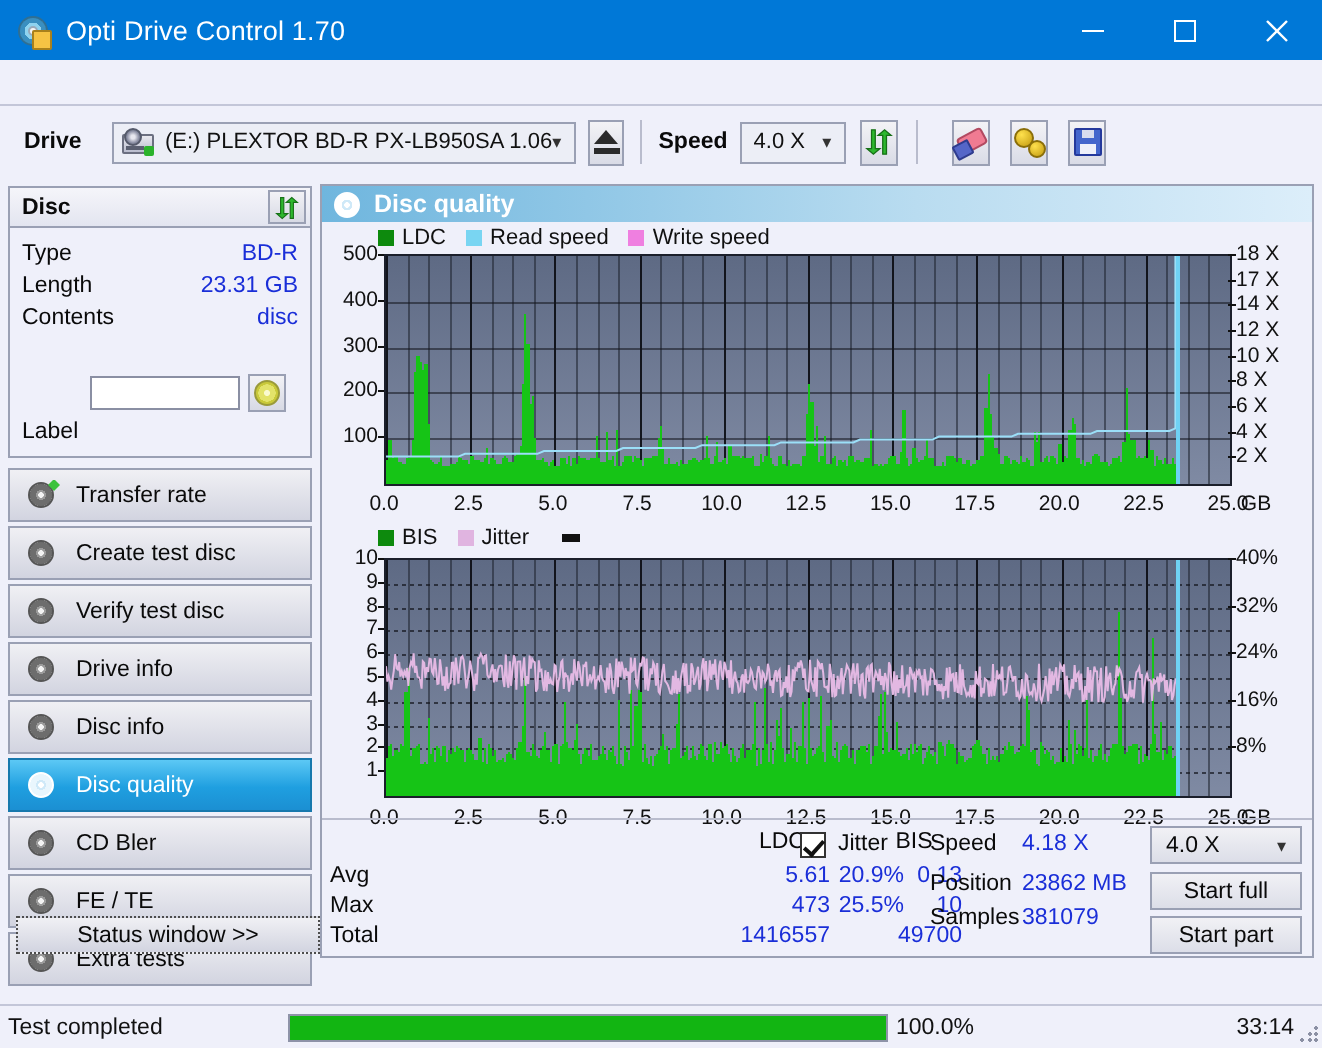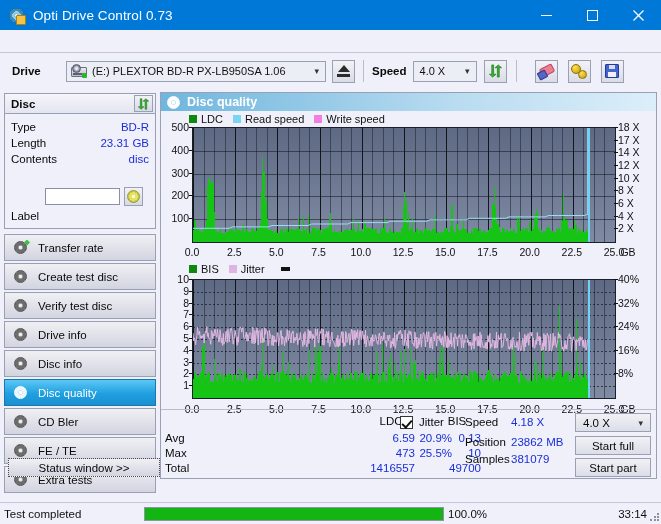--- a/index.html
+++ b/index.html
@@ -34,21 +34,21 @@
   .menubar{
     position:absolute;left:0;top:30px;width:661px;height:22px;
     background:#eff0fa;display:flex;align-items:center;padding-left:8px;box-sizing:border-box;
   }
   .menuitem{font-size:11.5px;color:#101010;padding:2px 9px;white-space:nowrap;}
   .menuitem u{text-decoration:underline;}
   .sep-h{position:absolute;left:0;width:661px;height:1px;background:#c3c6d8;}
 
   
   .toolbar{
-    position:absolute;left:0;top:53px;width:661px;height:36px;
+    position:absolute;left:0;top:53px;width:553px;height:36px;
     background:#eff0fa;display:flex;align-items:center;box-sizing:border-box;
   }
   .tb-label{font-size:11.5px;font-weight:bold;color:#0a0a0a;}
   .combo{
     height:21px;background:#eceef6;border:1px solid #9aa0b4;
     display:flex;align-items:center;box-sizing:border-box;font-size:11px;color:#111;
   }
   .combo .chev{margin-left:auto;margin-right:6px;color:#333;font-size:9px;}
   .drvcombo{width:260px;margin-left:6px;padding-left:4px;}
   .drv-ico{width:16px;height:13px;position:relative;margin-right:5px;flex:none;}
@@ -199,21 +199,21 @@
 <body>
 
 <div id="app">
 
   <div class="titlebar">
     <div class="tb-icon">
       <div class="disc"></div>
         <div class="hole"></div>
         <div class="cut"></div>
     </div>
-    <div class="tb-title">Opti Drive Control 0.73</div>
+    <div class="tb-title">Opti Drive Control 1.70</div>
     <div class="winbtns">
       <div class="winbtn">
         <svg width="11" height="11" viewBox="0 0 11 11">
             <line x1="0" y1="5.5" x2="11" y2="5.5" stroke="#fff" stroke-width="1"></line>
           </svg>
       </div>
       <div class="winbtn">
         <svg width="11" height="11" viewBox="0 0 11 11">
             <rect x="0.5" y="0.5" width="10" height="10" fill="none" stroke="#fff" stroke-width="1"></rect>
           </svg>
@@ -1295,21 +1295,21 @@
     <div class="stats">
       <div style="position:absolute;left:0;top:-3px;width:495px;height:1px;background:#b9bccd"></div>
 
       <div class="sval" style="left:206px;top:3px;width:48px;color:#0a0a0a;text-align:center">LDC</div>
       <div class="sval" style="left:272px;top:3px;width:48px;color:#0a0a0a;text-align:center">BIS</div>
 
       <div class="cbx" style="left:239px;top:4px"></div>
       <div class="stxt" style="left:258px;top:4px">Jitter</div>
 
       <div class="stxt" style="left:4px;top:20px">Avg</div>
-      <div class="sval" style="left:196px;top:20px;width:58px">6.59</div>
+      <div class="sval" style="left:196px;top:20px;width:58px">5.61</div>
       <div class="sval" style="left:262px;top:20px;width:58px">0.13</div>
       <div class="sval" style="left:233px;top:20px;width:58px">20.9%</div>
 
       <div class="stxt" style="left:4px;top:35px">Max</div>
       <div class="sval" style="left:196px;top:35px;width:58px">473</div>
       <div class="sval" style="left:262px;top:35px;width:58px">10</div>
       <div class="sval" style="left:233px;top:35px;width:58px">25.5%</div>
 
       <div class="stxt" style="left:4px;top:50px">Total</div>
       <div class="sval" style="left:186px;top:50px;width:68px">1416557</div>

